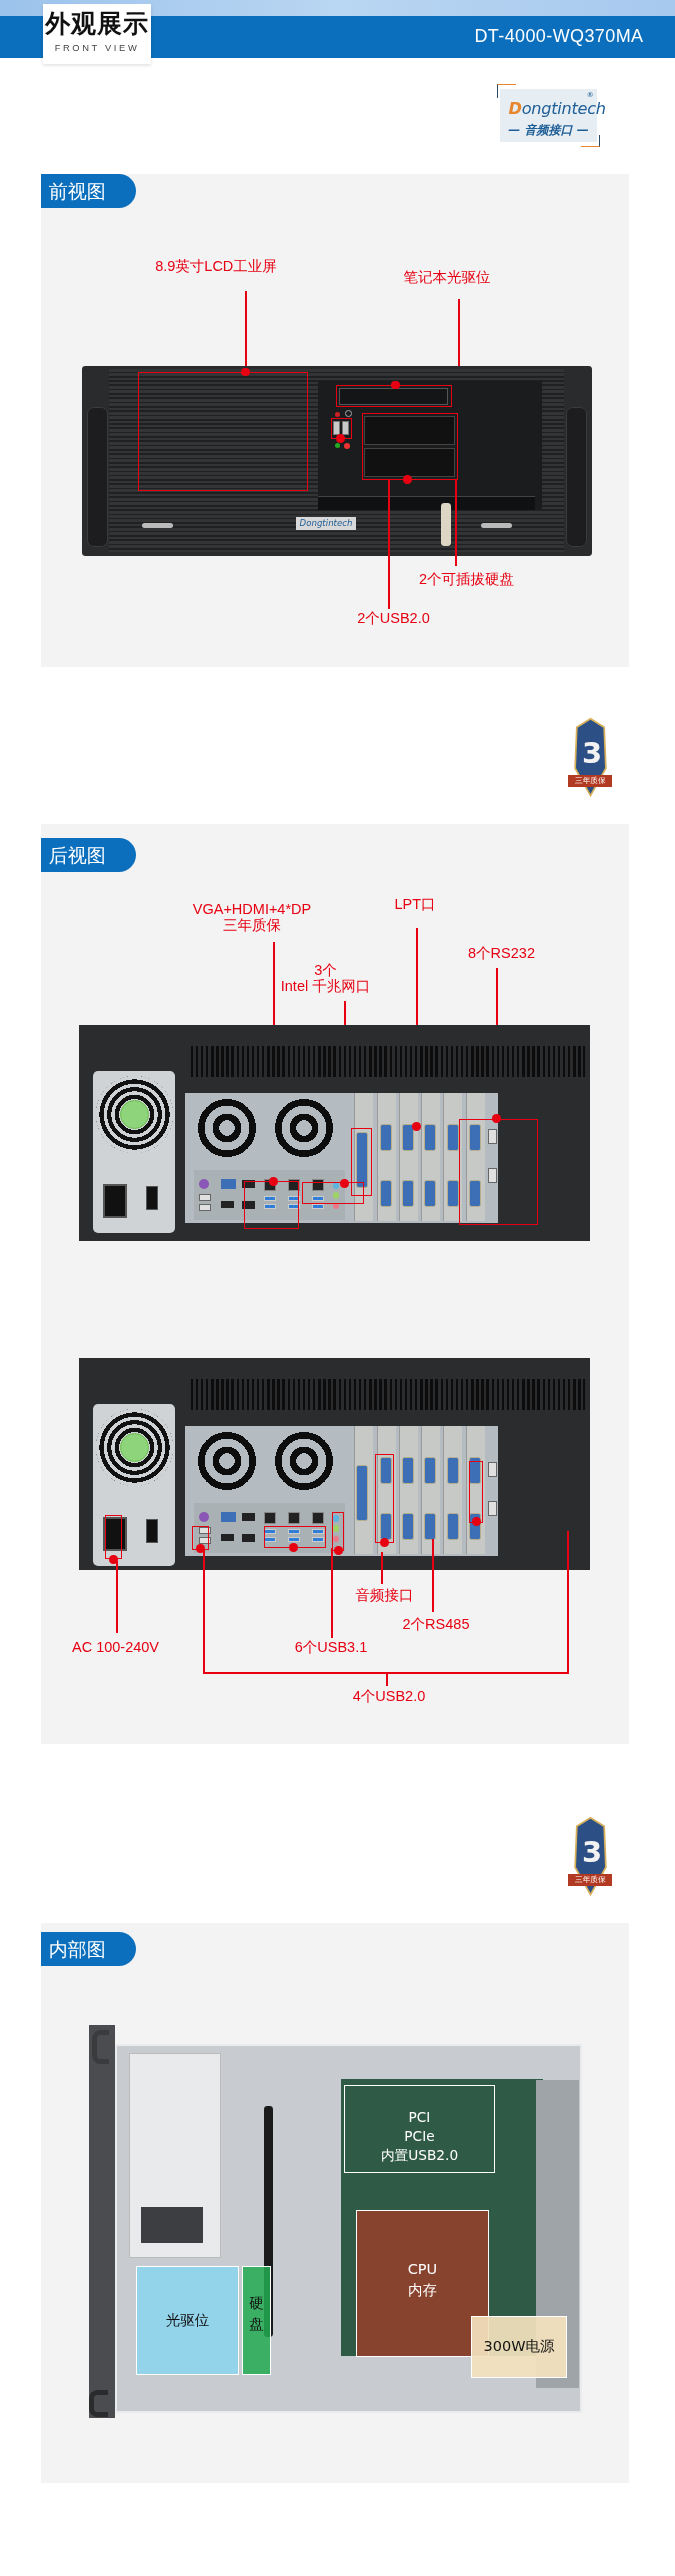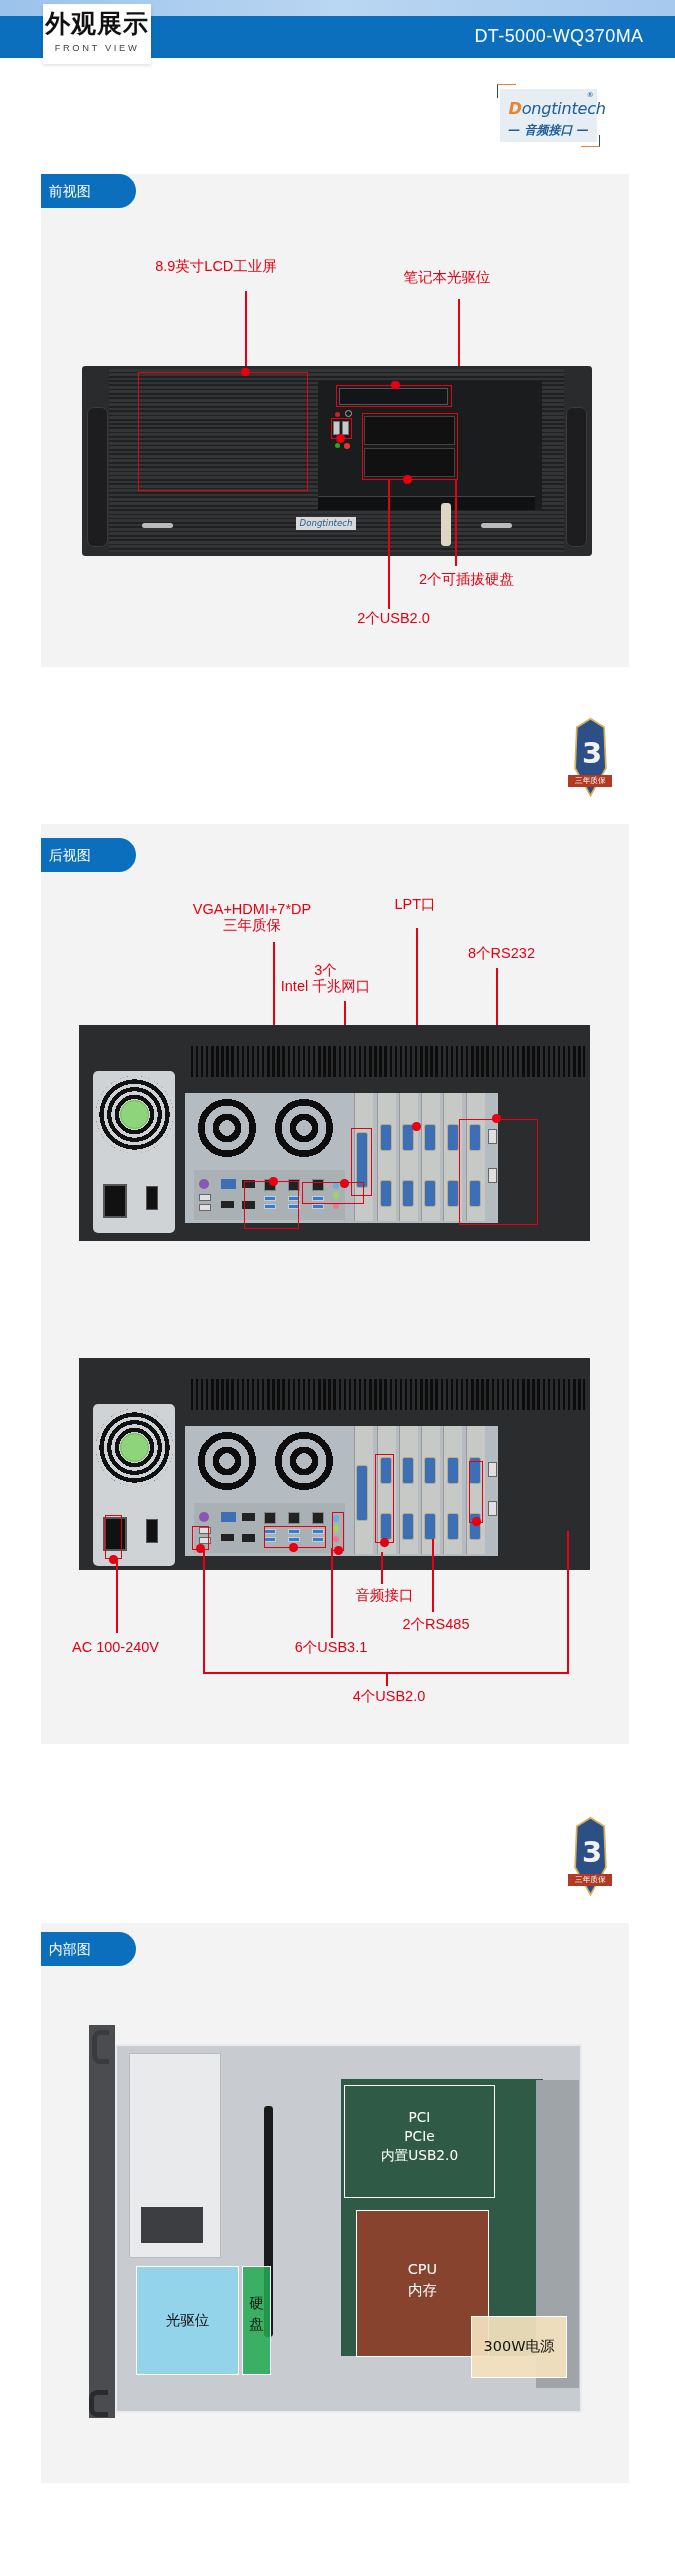--- a/index.html
+++ b/index.html
@@ -18,21 +18,21 @@
   .logo { left:500px; top:89px; width:97px; height:53px; background:#e6eef4; }
   .logo .cornerA { position:absolute; left:-3.4px; top:-5.1px; width:19px; height:13.7px; border-top:1.7px solid #e8862f; border-left:1.7px solid #2b4a66; }
   .logo .cornerB { position:absolute; right:-3.4px; bottom:-5.1px; width:19px; height:12px; border-bottom:1.7px solid #e8862f; border-right:1.7px solid #2b4a66; }
   .logo .en { position:absolute; left:8.6px; top:10.3px; font-size:16.2px; font-style:italic; color:#1e5d95; font-family:"DejaVu Sans",sans-serif; letter-spacing:-0.3px; }
   .logo .en b { color:#e8862f; }
   .logo .reg { position:absolute; right:3.4px; top:1.7px; font-size:6.8px; color:#1e5d95; }
   .logo .cn { position:absolute; left:0; width:100%; top:32.5px; text-align:center; font-size:12px; color:#1e5d95; font-weight:bold; font-style:italic; }
 
   
   .panel { left:41px; width:588px; background:#f3f3f3; }
-  .pill { left:41px; height:34px; width:95px; background:#0b6fbd; border-radius:0 17px 17px 0; color:#fff; font-size:14px; line-height:34px; padding-left:7.7px; font-family:"DejaVu Sans",sans-serif; }
+  .pill { left:41px; height:34px; width:95px; background:#0b6fbd; border-radius:0 17px 17px 0; color:#fff; font-size:19px; line-height:34px; padding-left:7.7px; font-family:"DejaVu Sans",sans-serif; }
 
   .red-label { color:#e60012; font-size:14.5px; font-family:"Liberation Sans","DejaVu Sans",sans-serif; white-space:nowrap; text-align:center; line-height:17px; }
   .vline { background:#e60012; width:1.7px; }
   .hline { background:#e60012; height:1.7px; }
   .dot { width:8.6px; height:8.6px; border-radius:50%; background:#e60012; }
   .rbox { border:1.7px solid #e60012; }
 
   
   .chassis { background:#2a2b2d; border-radius:3.4px; }
   .stripes { background: repeating-linear-gradient(180deg,#333436 0px,#333436 2.6px,#1f2022 2.6px,#1f2022 4.3px); }
@@ -77,21 +77,21 @@
 </style>
 </head>
 <body>
 
 <div class="abs hdr-light"></div>
 <div class="abs hdr-band"></div>
 <div class="abs hdr-tab">
   <div class="hdr-title">外观展示</div>
   <div class="hdr-sub">FRONT VIEW</div>
 </div>
-<div class="abs hdr-model">DT-5000-WQ370MA</div>
+<div class="abs hdr-model">DT-4000-WQ370MA</div>
 
 <div class="abs logo">
   <div class="cornerA"></div>
   <div class="cornerB"></div>
   <div class="en"><b>D</b><span>ongtintech</span></div>
   <div class="reg">®</div>
   <div class="cn">— 音频接口 —</div>
 </div>
 
 <div class="abs panel" style="top:174px;height:493px;"></div>
@@ -143,21 +143,21 @@
     <path d="M24 2 L40 12 L42 60 L24 92 L6 60 L8 12 Z" fill="#2c4f86" stroke="#d8b05a" stroke-width="2"></path>
   </svg>
   <div class="abs" style="left:12px;top:19px;font-size:29px;font-weight:bold;color:#f2f2f2;line-height:34px;">3</div>
   <div class="abs" style="left:-1.7px;top:58px;width:44px;height:12px;background:#b23a22;color:#fff;font-size:7.7px;text-align:center;line-height:12px;">三年质保</div>
 </div>
 
 <div class="abs panel" style="top:824px;height:920px;"></div>
 <div class="abs pill" style="top:838px;">后视图</div>
 
 <div class="abs red-label" style="left:175px;top:901px;width:154px;line-height:16.2px;">
-  <div>VGA+HDMI+7*DP</div>
+  <div>VGA+HDMI+4*DP</div>
   <div>三年质保</div>
 </div>
 <div class="abs red-label" style="left:257px;top:962px;width:137px;line-height:16.2px;">
   <div>3个</div>
   <div>Intel 千兆网口</div>
 </div>
 <div class="abs red-label" style="left:381px;top:896px;width:68px;">LPT口</div>
 <div class="abs red-label" style="left:450px;top:945px;width:103px;">8个RS232</div>
 
 <div class="abs vline" style="left:273px;top:942px;height:171px;"></div>
@@ -325,21 +325,21 @@
 <div class="abs" style="left:92px;top:2030px;width:17px;height:34px;border:5.1px solid #3a3b3d;border-right:none;border-radius:8.6px 0 0 8.6px;"></div>
 <div class="abs" style="left:89px;top:2390px;width:19px;height:27px;border:5.1px solid #2a2b2d;border-right:none;border-radius:8.6px 0 0 8.6px;"></div>
 
 <div class="abs inner-bg" style="left:115px;top:2044px;width:467px;height:369px;border:2.6px solid #e9ebed;">
   <div class="abs" style="left:12px;top:6.8px;width:92px;height:205px;background:#e8eaec;border:0.9px solid #bbb;"></div>
   <div class="abs" style="left:24px;top:161px;width:62px;height:36px;background:#3c3e41;"></div>
   <div class="abs mobo" style="left:224px;top:32.5px;width:202px;height:277px;"></div>
   <div class="abs" style="left:147px;top:60px;width:8.6px;height:231px;background:#1b1b1b;border-radius:3.4px;"></div>
   <div class="abs" style="left:419px;top:34px;width:43px;height:308px;background:#9ea4a8;"></div>
 
-  <div class="abs whitebox" style="left:227px;top:39px;width:151px;height:113px;padding-top:22px;line-height:19px;">
+  <div class="abs whitebox" style="left:227px;top:39px;width:151px;height:88px;padding-top:22px;line-height:19px;">
     <div>PCI</div>
     <div>PCIe</div>
     <div>内置USB2.0</div>
   </div>
   <div class="abs cyanbox" style="left:19px;top:220px;width:103px;height:109px;line-height:106px;">光驱位</div>
   <div class="abs redbox" style="left:239px;top:164px;width:133px;height:147px;padding-top:48px;line-height:20.5px;">
     <div>CPU</div>
     <div>内存</div>
   </div>
   <div class="abs greenbox" style="left:125px;top:220px;width:29px;height:109px;padding-top:26px;line-height:20.5px;">

